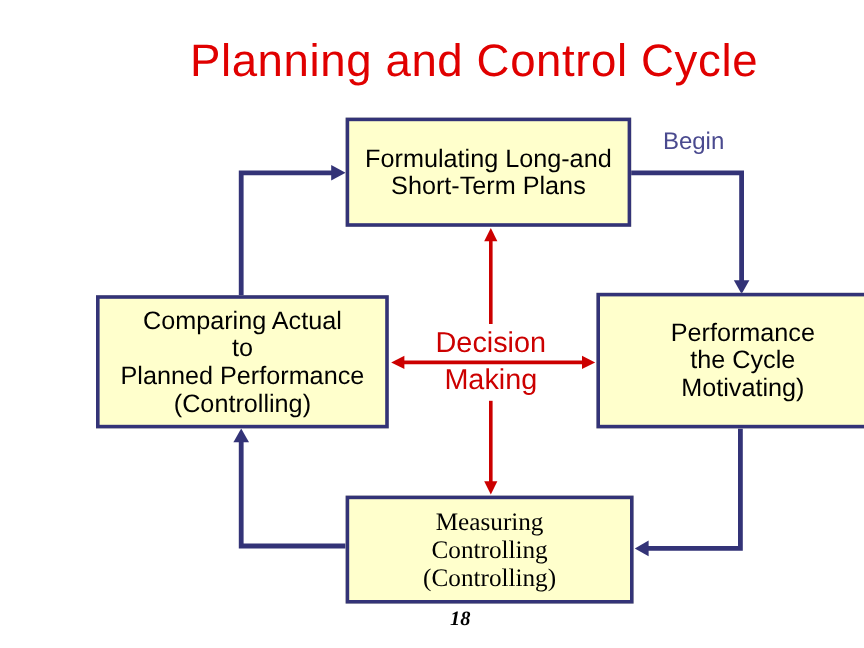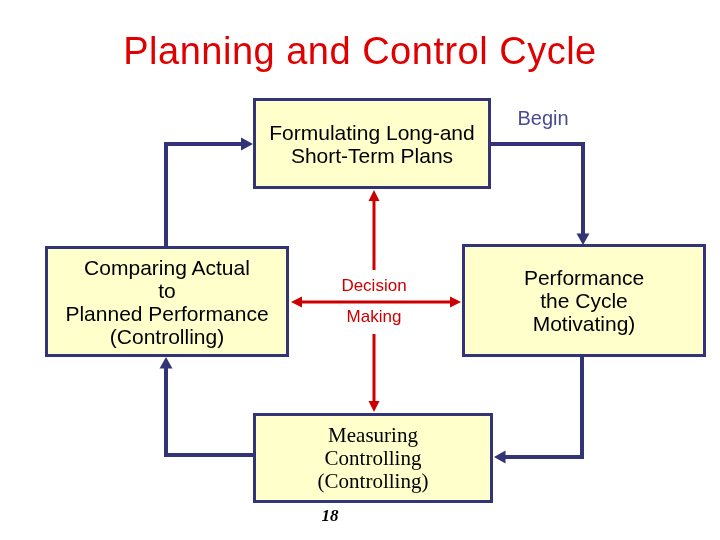--- a/index.html
+++ b/index.html
@@ -9,20 +9,21 @@
     height: 540px;
     background: #FFFFFF;
     font-family: "Liberation Sans", sans-serif;
     overflow: hidden;
   }
   #slide {
     position: relative;
     width: 588px;
     height: 540px;
     background: #FFFFFF;
+    margin-left: 35px;
   }
   #slide-title {
     position: absolute;
     left: 0;
     top: 30px;
     width: 720px;
     text-align: center;
     font-size: 38px;
     letter-spacing: 0.5px;
     color: var(--title-red, #E00000);
@@ -70,32 +71,32 @@
     color: var(--begin-text, #4A4A8F);
     z-index: 2;
     white-space: nowrap;
   }
   #decision-making {
     position: absolute;
     left: 294px;
     top: 270px;
     width: 160px;
     text-align: center;
-    font-size: 17px;
+    font-size: 24px;
     line-height: 31px;
     color: var(--diagram-red, #CC0000);
     z-index: 2;
     white-space: nowrap;
   }
   #page-number {
     position: absolute;
     left: 303px;
     top: 506px;
     width: 54px;
-    text-align: center;
+    text-align: right;
     font-family: "Liberation Serif", serif;
     font-style: italic;
     font-weight: bold;
     font-size: 17px;
     color: #000000;
     z-index: 2;
   }
 </style>
 </head>
 <body>

